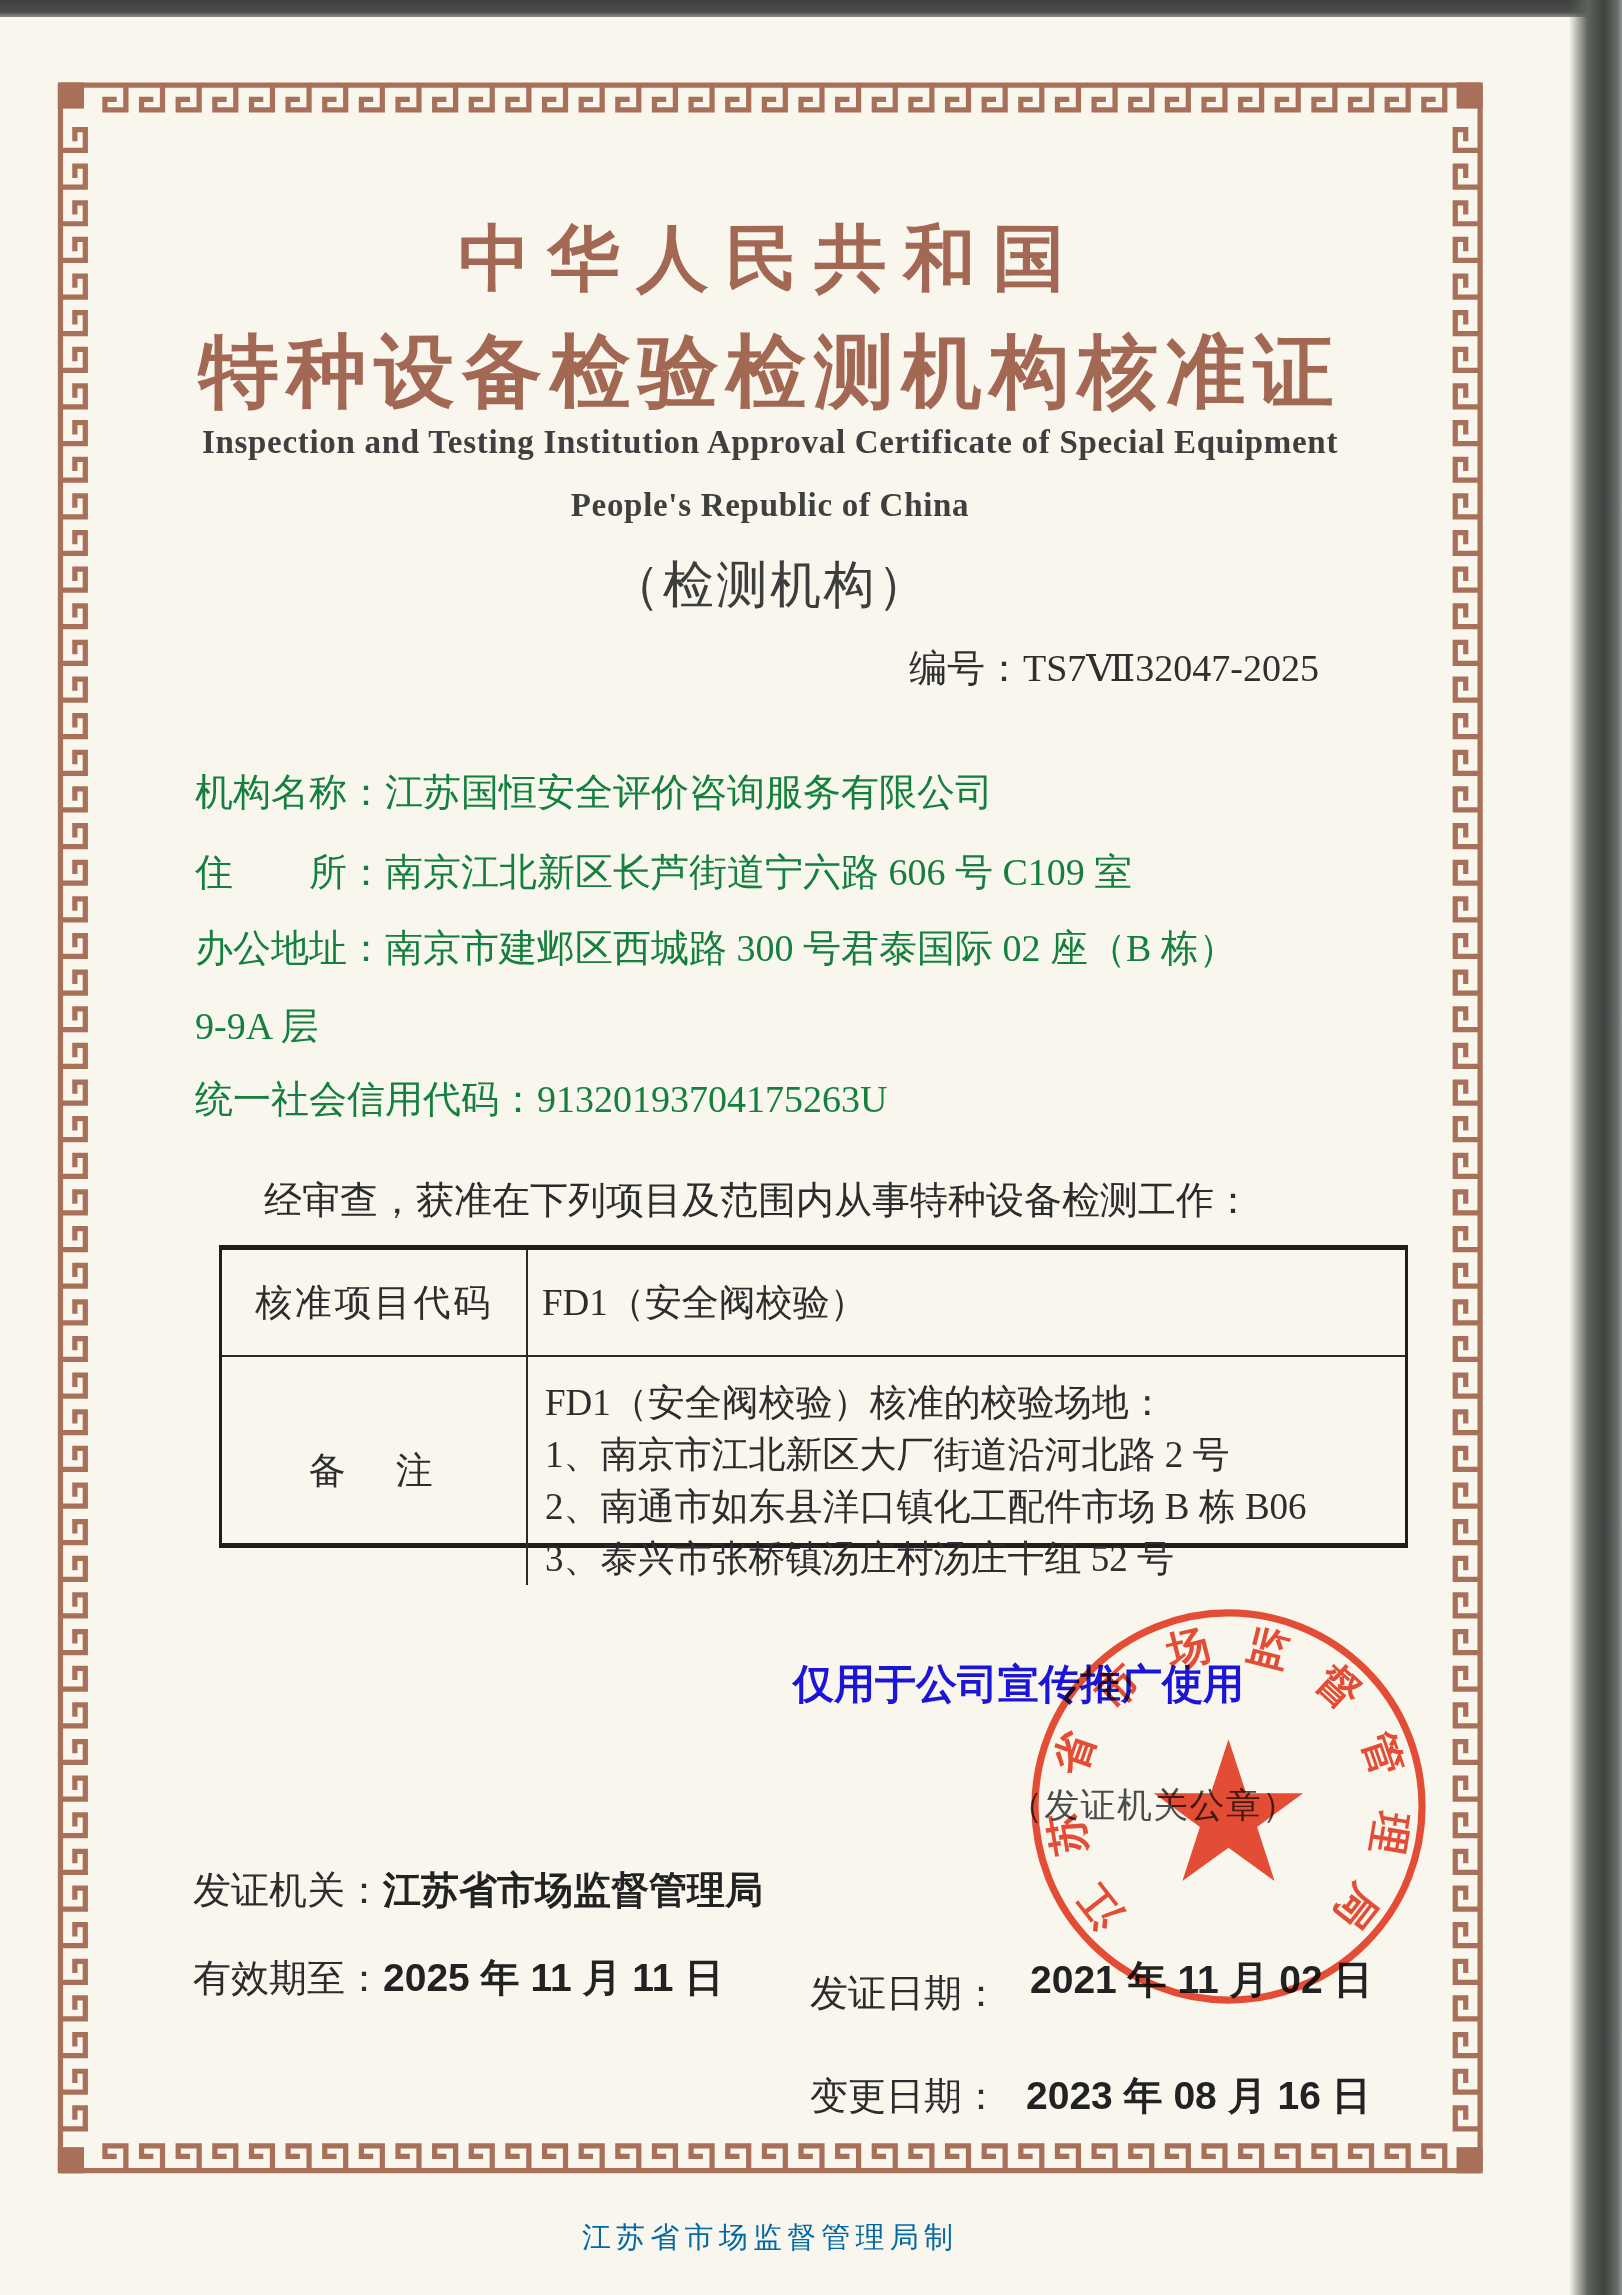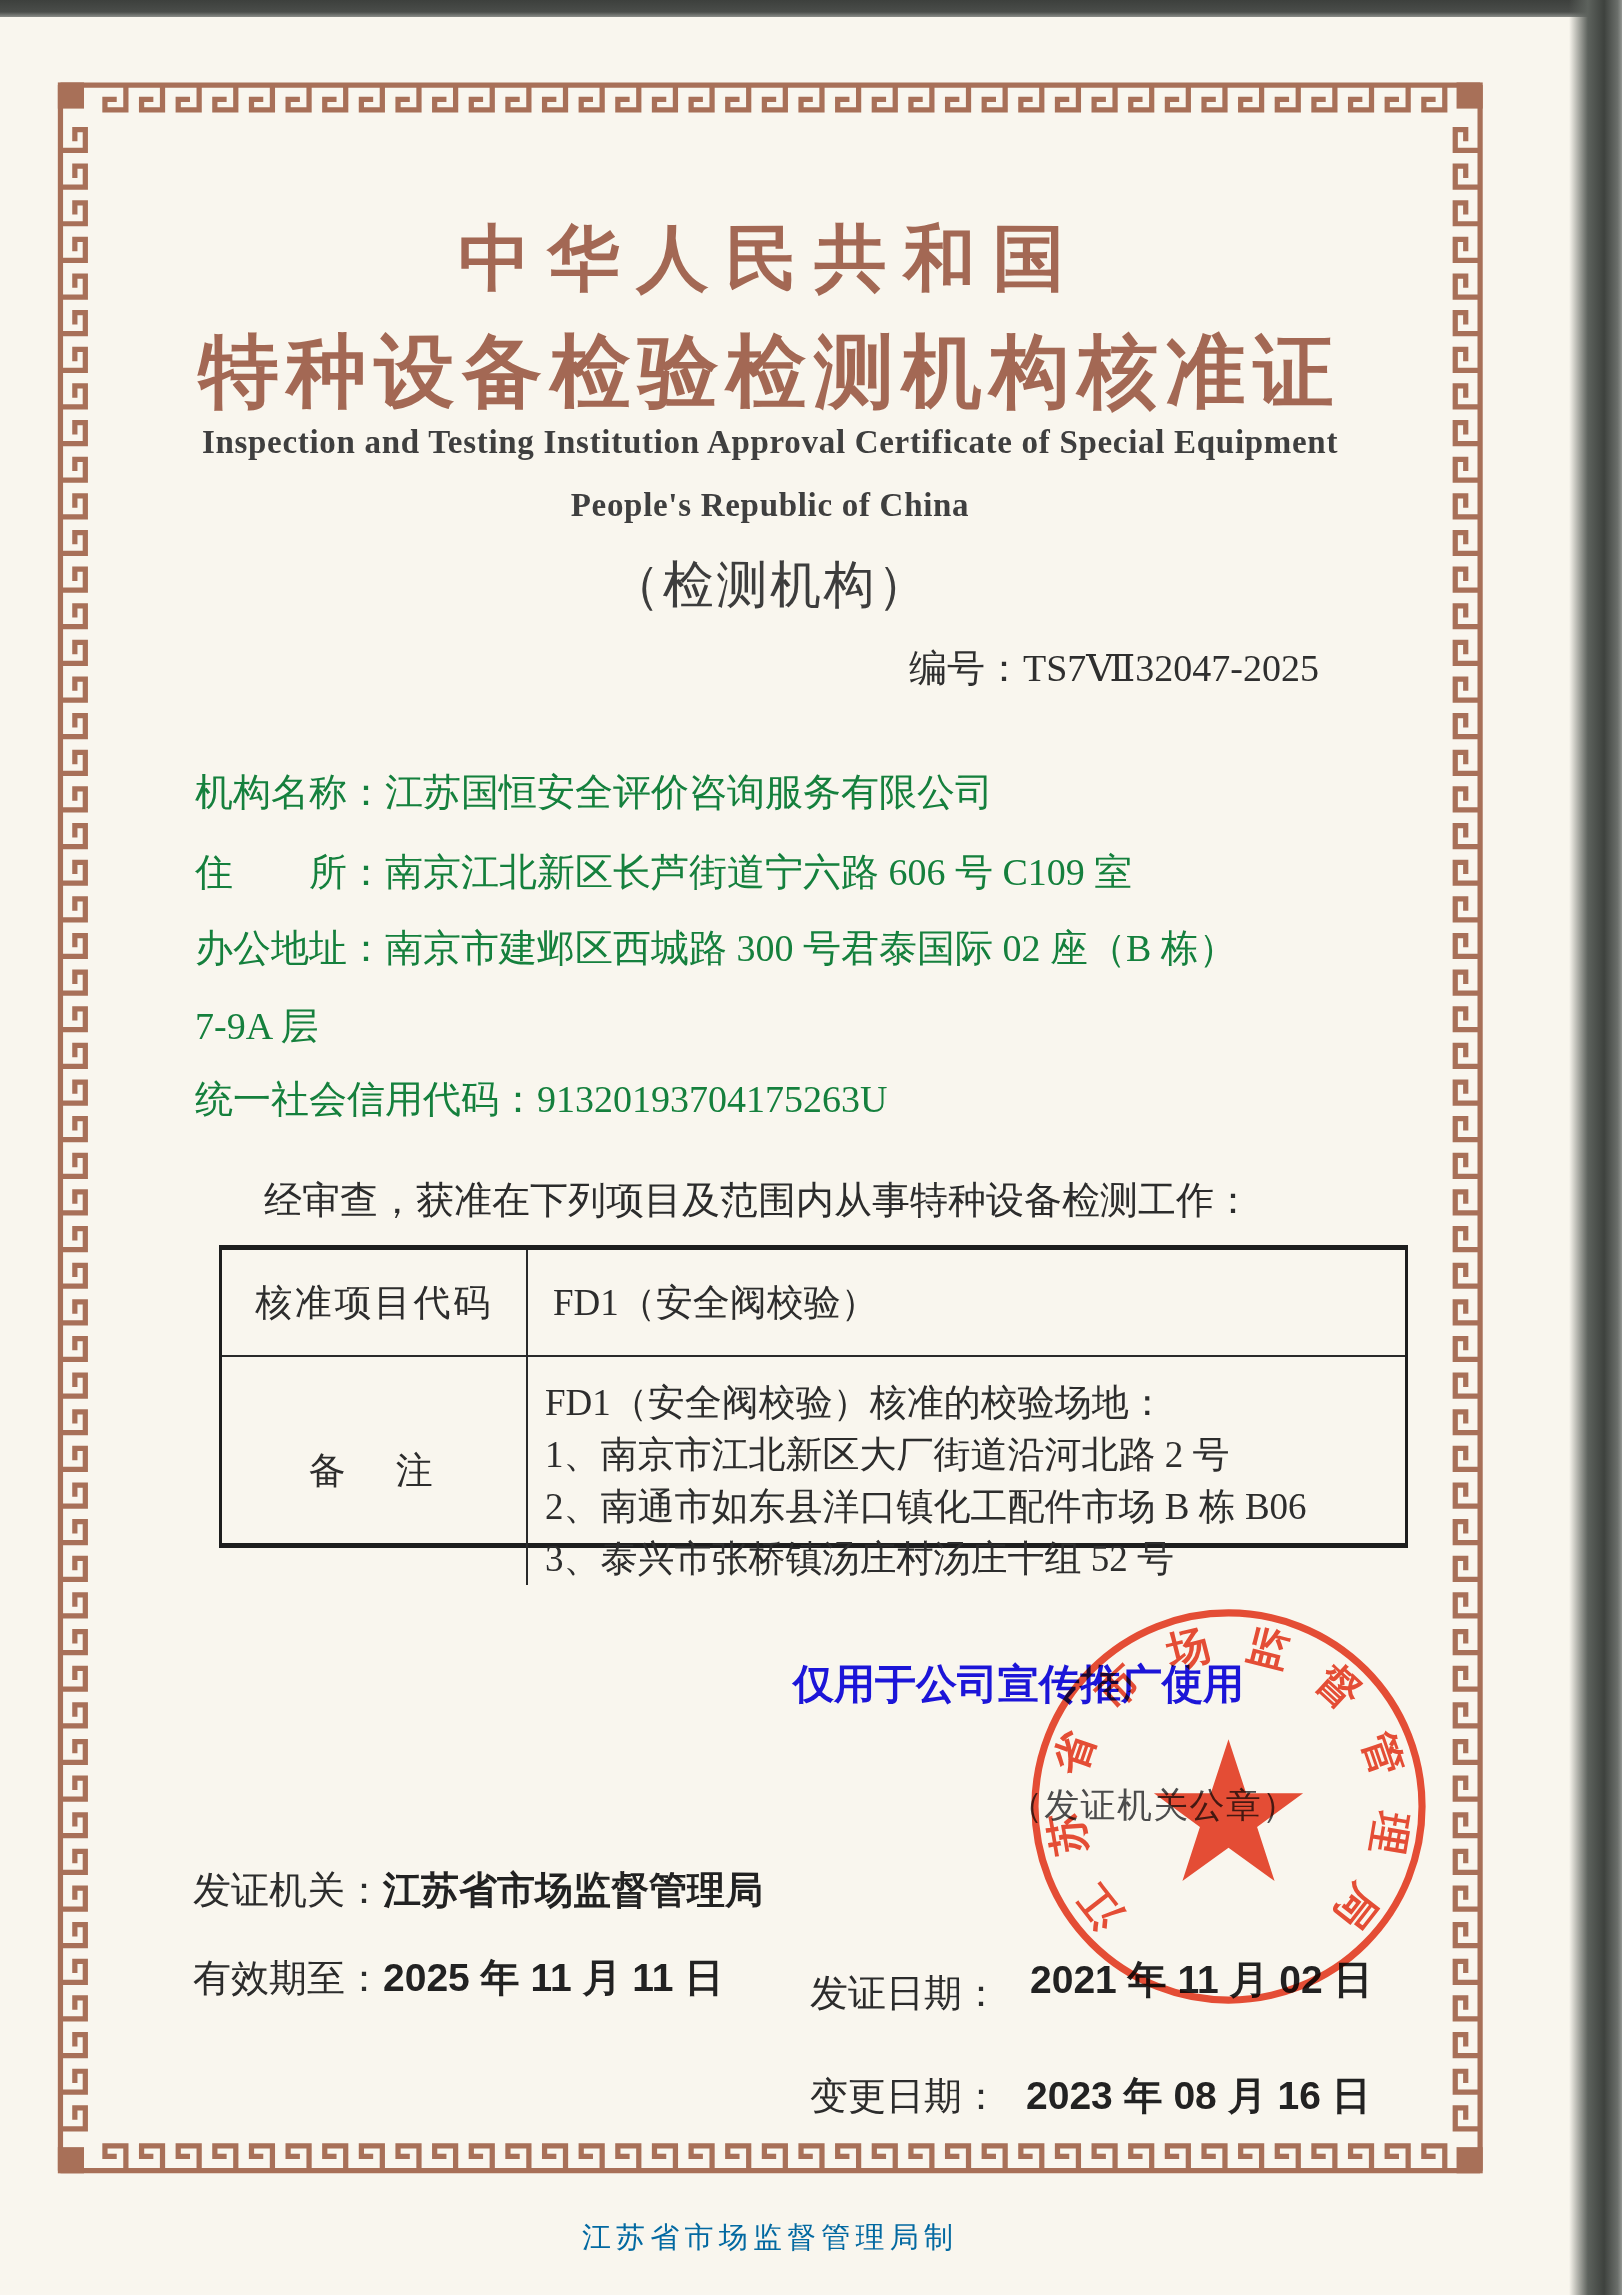--- a/index.html
+++ b/index.html
@@ -30,21 +30,21 @@
   .statement{left:264px;top:1175px;font-size:38px;}
   .approval-table{
     position:absolute;left:219px;top:1245px;width:1189px;height:303px;
     border:3.3px solid #1e1e1e;border-top-width:5.9px;border-bottom-width:5.9px;
     box-sizing:border-box;display:grid;
     grid-template-columns:306px 1fr;grid-template-rows:105px 1fr;
     font-size:37px;color:#2d2d2d;background:transparent;
   }
   .cell{box-sizing:border-box;}
   .cell.lab{display:flex;align-items:center;justify-content:center;border-right:2.6px solid #2a2a2a;letter-spacing:2.6px;}
-  .cell.val{display:flex;align-items:center;padding-left:25px;}
+  .cell.val{display:flex;align-items:center;padding-left:14px;}
   .cell.r2{border-top:2.6px solid #2a2a2a;}
   .cell.remarks{padding:20px 0 0 17px;display:block;}
   .remarks div{line-height:52px;white-space:nowrap;}
   .fieldrow{position:absolute;font-size:38px;white-space:nowrap;z-index:2;}
   .fieldrow .val-bold{font-family:"Liberation Sans","DejaVu Sans",sans-serif;font-weight:bold;color:#222;}
   .seal-wrap{position:absolute;left:1016px;top:1594px;width:425px;height:425px;z-index:3;mix-blend-mode:multiply;}
   .watermark{position:absolute;left:793px;top:1657px;font-size:41px;font-weight:bold;z-index:4;mix-blend-mode:multiply;letter-spacing:0px;}
   .seal-note{position:absolute;left:1008px;top:1763px;font-size:35px;color:#4c4c4c;z-index:2;letter-spacing:1.3px;margin-top:19px;}
   .footer{top:2218px;font-size:29px;color:#0369a1;letter-spacing:5.2px;}
 </style>
@@ -68,21 +68,21 @@
   <div class="center-band title-cn t2">特种设备检验检测机构核准证</div>
   <div class="center-band eng">Inspection and Testing Institution Approval Certificate of Special Equipment</div>
   <div class="center-band eng eng2">People's Republic of China</div>
   <div class="center-band jiance">（检测机构）</div>
 
   <div class="abs certno"><span>编号：</span><span>TS7Ⅶ32047-2025</span></div>
 
   <div class="abs infoline" style="top:767px"><span>机构名称：</span><span>江苏国恒安全评价咨询服务有限公司</span></div>
   <div class="abs infoline" style="top:847px"><span>住　　所：</span><span>南京江北新区长芦街道宁六路 606 号 C109 室</span></div>
   <div class="abs infoline" style="top:923px"><span>办公地址：</span><span>南京市建邺区西城路 300 号君泰国际 02 座（B 栋）</span></div>
-  <div class="abs infoline" style="top:1001px">7-9A 层</div>
+  <div class="abs infoline" style="top:1001px">9-9A 层</div>
   <div class="abs infoline" style="top:1074px"><span>统一社会信用代码：</span><span>91320193704175263U</span></div>
 
   <div class="abs statement">经审查，获准在下列项目及范围内从事特种设备检测工作：</div>
 
   <div class="approval-table">
     <div class="cell lab">核准项目代码</div>
     <div class="cell val">FD1（安全阀校验）</div>
     <div class="cell lab r2" style="letter-spacing:6.5px">备　注</div>
     <div class="cell r2 remarks">
       <div>FD1（安全阀校验）核准的校验场地：</div>

